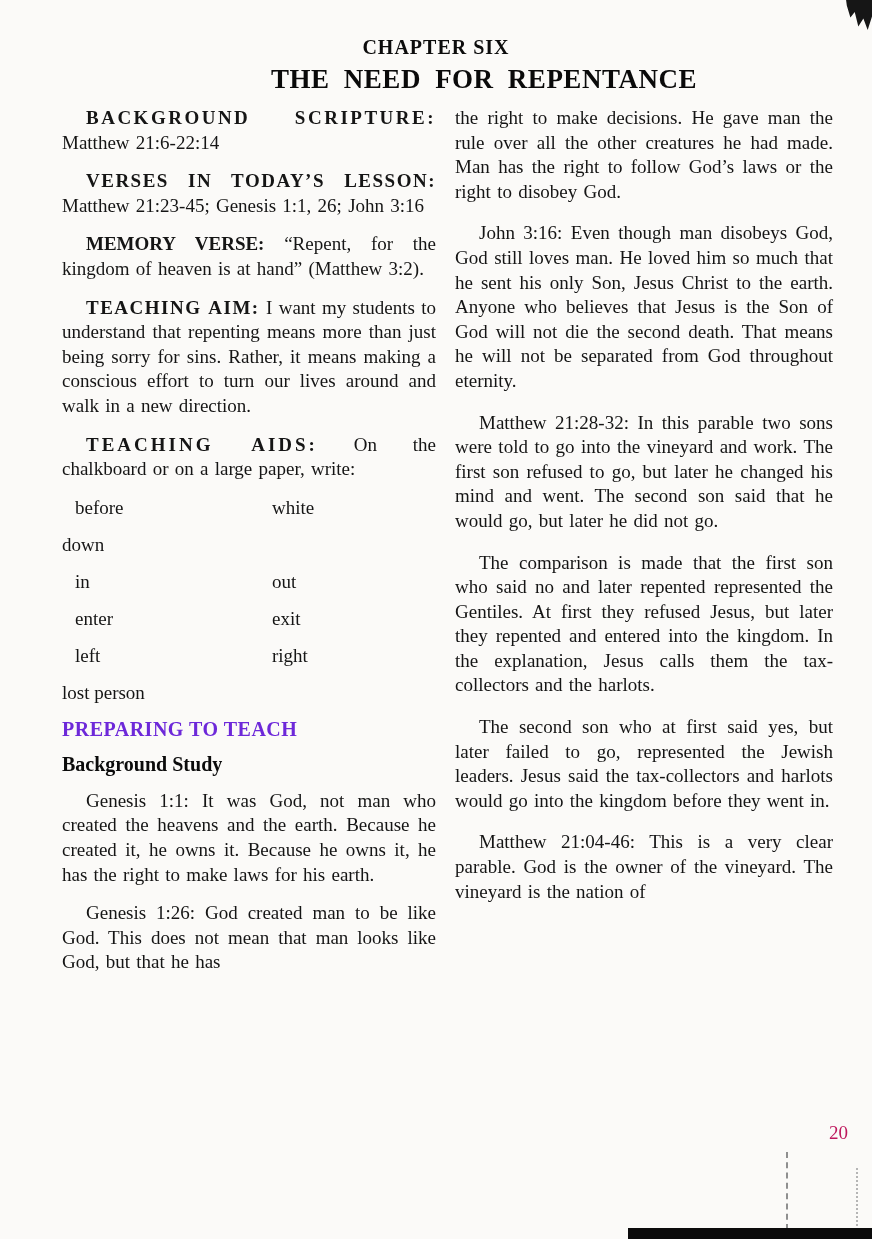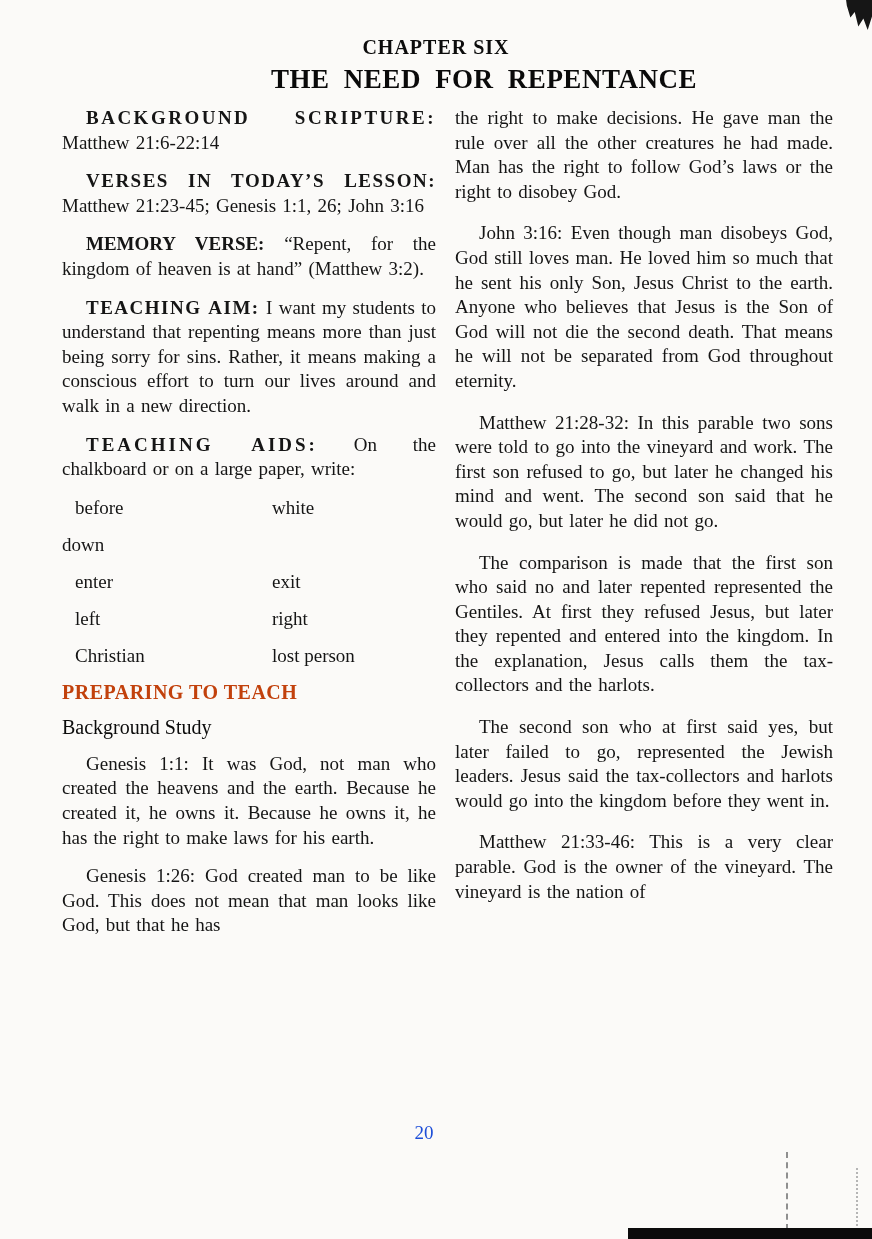--- a/index.html
+++ b/index.html
@@ -49,30 +49,30 @@
   .ls3  { letter-spacing: 3px; margin-top: 44px; }
   
   .pairs { margin: 2px 0 12px 0; }
   .pair-row { display: flex; margin-bottom: 13px; font-size: 19px; line-height: 24px; }
   .pair-left  { width: 197px; padding-left: 13px; }
   .pair-right { flex: 1; }
   
   .heading {
     margin: 0 0 12px 0;
     font-size: 20px; font-weight: bold;
-    letter-spacing: 0.5px; color: #c2410c;
+    letter-spacing: 0.5px; color: #6d28d9;
   }
   .subheading {
     margin: 0 0 13px 0;
-    font-size: 20px; font-weight: normal; color: #0b0b0b;
+    font-size: 20px; font-weight: bold; color: #0b0b0b;
   }
   
   .page-number {
     position: absolute; top: 1122px; left: 0; width: 848px;
-    text-align: center; font-size: 19px; color: #1d4ed8;
+    text-align: right; font-size: 19px; color: #be185d;
   }
   
   .ink-blot {
     position: absolute; top: 0; right: 0;
     width: 36px; height: 30px;
     background: #161616;
     clip-path: polygon(28% 0, 100% 0, 100% 55%, 88% 100%, 76% 62%, 62% 88%, 52% 40%, 40% 58%, 30% 18%);
   }
   .edge-bar {
     position: absolute; left: 628px; top: 1228px;
@@ -129,29 +129,32 @@
 
     <div class="pairs">
       <div class="pair-row">
         <span class="pair-left">before</span>
         <span class="pair-right">white</span>
       </div>
       <div class="pair-row">
         <span class="pair-right">down</span>
       </div>
       <div class="pair-row">
+        <span class="pair-left">in</span>
+        <span class="pair-right">out</span>
+      </div>
+      <div class="pair-row">
         <span class="pair-left">enter</span>
         <span class="pair-right">exit</span>
       </div>
       <div class="pair-row">
         <span class="pair-left">left</span>
         <span class="pair-right">right</span>
       </div>
       <div class="pair-row">
-        <span class="pair-left">Christian</span>
         <span class="pair-right">lost person</span>
       </div>
     </div>
 
     <div class="heading">PREPARING TO TEACH</div>
     <div class="subheading">Background Study</div>
 
     <p class="para indent">
       <span class="lead-plain">Genesis 1:1:</span>
       <span>It was God, not man who created the heavens and the earth. Because he created it, he owns it. Because he owns it, he has the right to make laws for his earth.</span>
@@ -182,21 +185,21 @@
 
     <p class="para indent">
       <span>The comparison is made that the first son who said no and later repented represented the Gentiles. At first they refused Jesus, but later they repented and entered into the kingdom. In the explanation, Jesus calls them the tax-collectors and the harlots.</span>
     </p>
 
     <p class="para indent">
       <span>The second son who at first said yes, but later failed to go, represented the Jewish leaders. Jesus said the tax-collectors and harlots would go into the kingdom before they went in.</span>
     </p>
 
     <p class="para indent">
-      <span class="lead-plain">Matthew 21:33-46:</span>
+      <span class="lead-plain">Matthew 21:04-46:</span>
       <span>This is a very clear parable. God is the owner of the vineyard. The vineyard is the nation of</span>
     </p>
 
   </div>
 
   <div class="page-number">20</div>
 
   <div class="dash-line-1"></div>
   <div class="dash-line-2"></div>
   <div class="edge-bar"></div>

